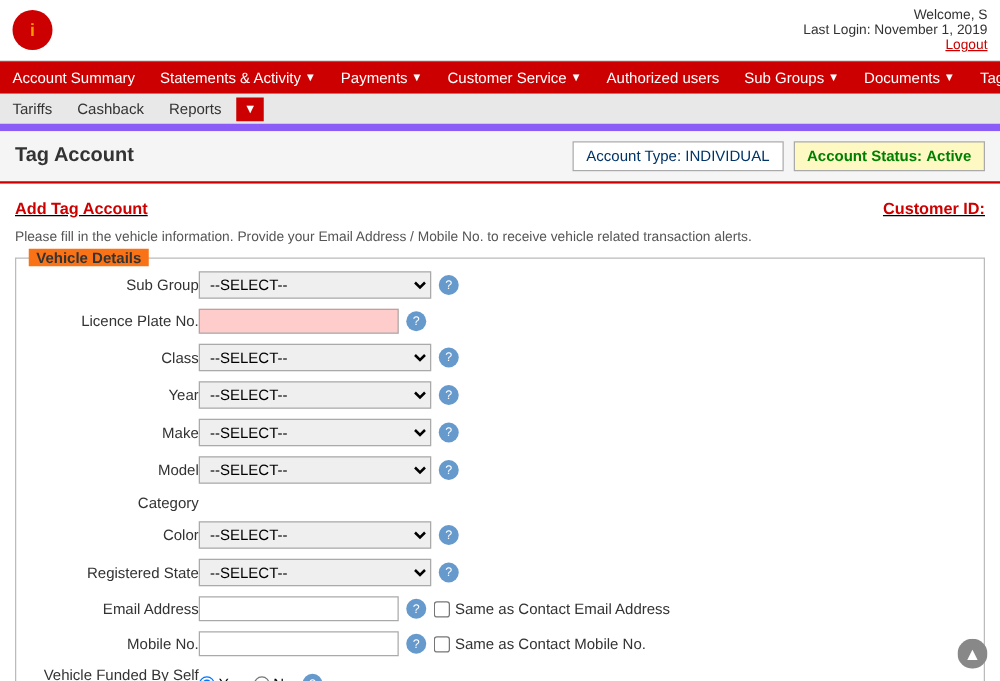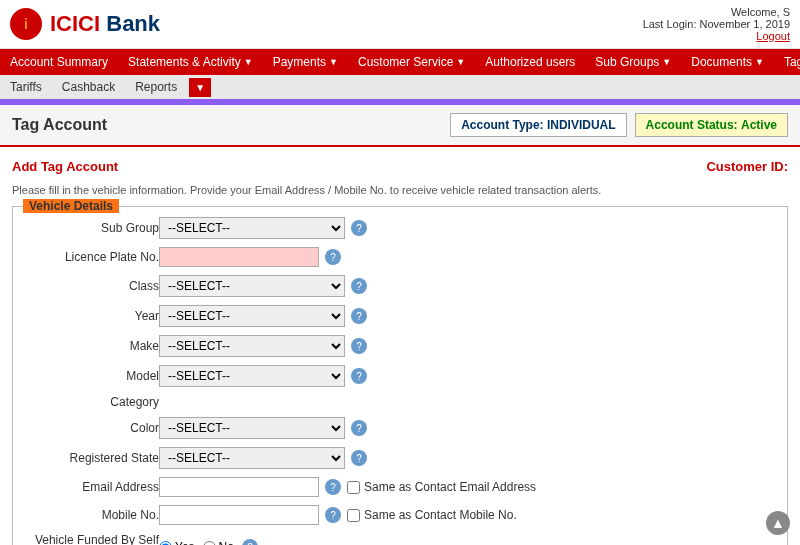--- a/index.html
+++ b/index.html
@@ -22,27 +22,27 @@
     
     .sub-nav { background: #e8e8e8; display: flex; align-items: center; border-bottom: 6px solid #8b5cf6; }
     .sub-nav a { color: #333; text-decoration: none; font-size: 12px; padding: 5px 10px; cursor: pointer; }
     .sub-nav .arrow-btn { background: #c00; color: #fff; border: none; cursor: pointer; padding: 4px 6px; font-size: 10px; margin-left: 2px; }
 
     
     .page-header { background: #f5f5f5; border-bottom: 2px solid #c00; padding: 8px 12px; display: flex; align-items: center; justify-content: space-between; }
     .page-title { font-size: 16px; font-weight: bold; color: #333; }
     .account-info { display: flex; gap: 8px; }
     .account-type-box { border: 1px solid #aaa; padding: 4px 10px; font-size: 12px; background: #fff; }
-    .account-type-box span { color: #003366; font-weight: bold; }
+    .account-type-box span { color: #003366; font-weight: normal; }
     .account-status-box { border: 1px solid #aaa; padding: 4px 10px; font-size: 12px; background: #fef9c3; }
     .account-status-box span { color: green; font-weight: bold; }
 
     
     .content { background: #fff; padding: 8px 12px; }
-    .add-tag-header { display: flex; justify-content: space-between; align-items: flex-start; padding: 4px 0; }
+    .add-tag-header { display: flex; justify-content: space-between; align-items: flex-start; padding: 4px 0; text-decoration: underline; }
     .add-tag-title { color: #c00; font-weight: bold; font-size: 13px; }
     .customer-id { color: #c00; font-weight: bold; font-size: 13px; }
     .info-text { font-size: 11px; color: #555; padding: 6px 0 10px 0; }
     .fieldset-wrapper { border: 1px solid #bbb; padding: 10px 16px 14px 16px; position: relative; margin-top: 0; }
     .fieldset-legend { position: absolute; top: -8px; left: 10px; background: #f97316; padding: 0 6px; font-size: 12px; font-weight: bold; color: #333; }
 
     .form-row { display: flex; align-items: center; margin-bottom: 8px; }
     .form-label { width: 130px; text-align: right; color: #333; font-size: 12px; flex-shrink: 0; }
     .form-control { display: flex; align-items: center; gap: 6px; }
     .form-control select { width: 186px; font-size: 12px; padding: 2px 4px; border: 1px solid #aaa; }
@@ -56,21 +56,20 @@
     .radio-group label { display: flex; align-items: center; gap: 3px; }
 
     .scroll-btn { position: fixed; right: 10px; bottom: 10px; background: #888; color: #fff; border-radius: 50%; width: 24px; height: 24px; display: flex; align-items: center; justify-content: center; cursor: pointer; font-size: 14px; }
   </style>
 </head>
 <body>
 
 <div class="header">
   <div class="logo-area">
     <div class="logo-icon">i</div>
-    <div class="logo-text"><span>ICICI</span> Bank</div>
   </div>
   <div class="user-info">
     <div>Welcome, S</div>
     <div>Last Login: November 1, 2019</div>
     <div class="logout-link">Logout</div>
   </div>
 </div>
 
 <div class="main-nav">
   <a class="nav-item">

